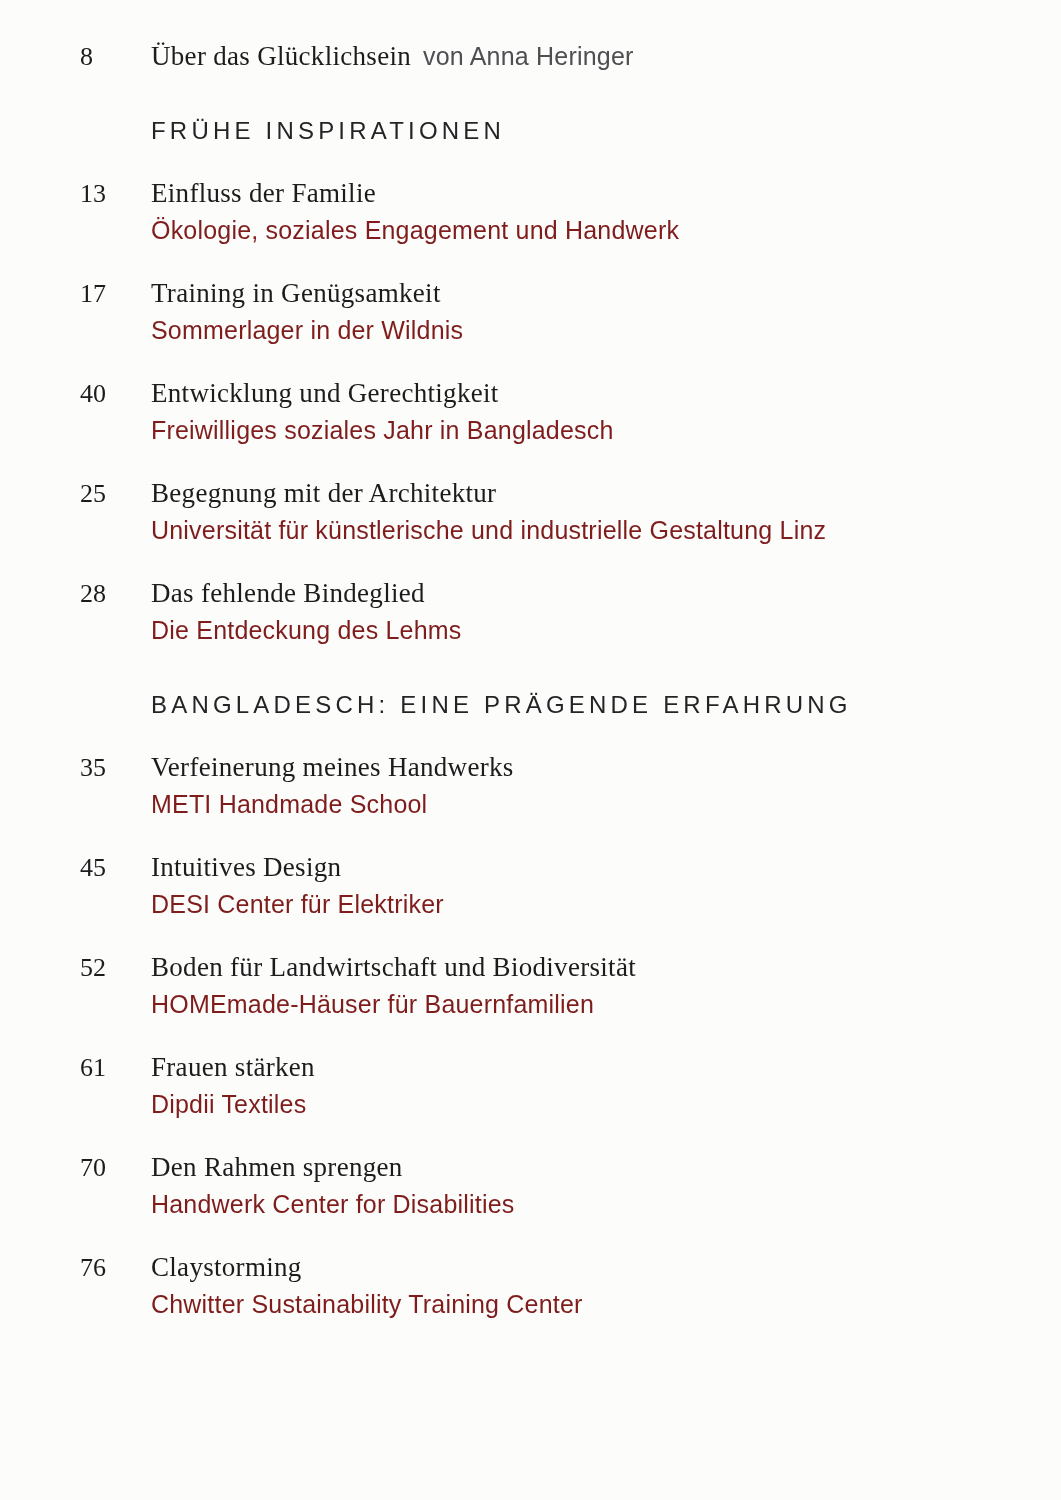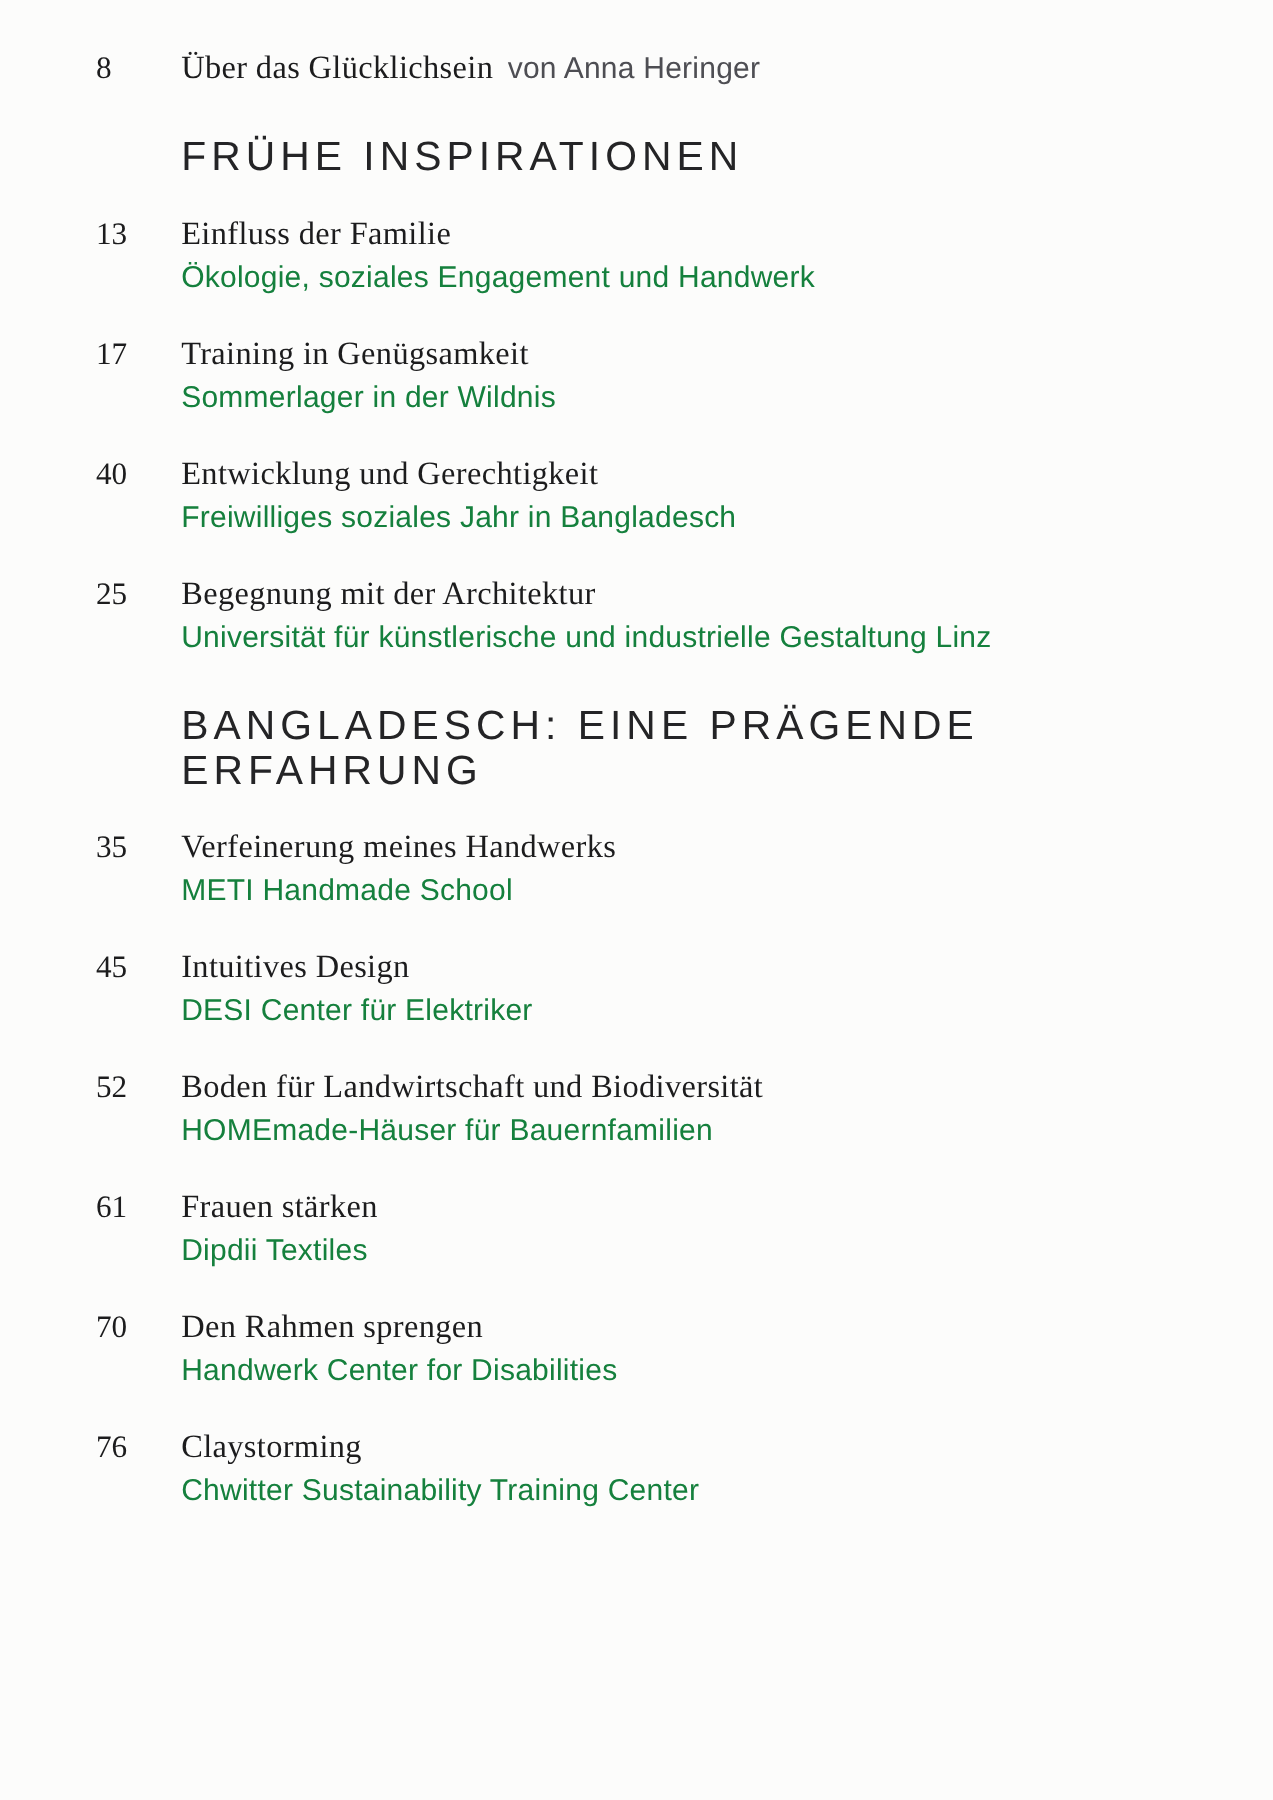--- a/index.html
+++ b/index.html
@@ -36,36 +36,36 @@
     font-family: "Liberation Serif", "DejaVu Serif", serif;
     font-size: 27px;
     line-height: 37px;
     color: #1c1c1d;
     letter-spacing: 0.3px;
   }
   .entry-subtitle {
     font-family: "Liberation Sans", "DejaVu Sans", sans-serif;
     font-size: 25px;
     line-height: 37px;
-    color: #15803d;
+    color: #7f1d1d;
     letter-spacing: 0.2px;
   }
   .byline {
     font-family: "Liberation Sans", "DejaVu Sans", sans-serif;
     font-size: 25px;
     color: #4e4e53;
     letter-spacing: 0.2px;
     margin-left: 12px;
   }
   .section-heading-row {
     margin: 37px 0 26px 0;
   }
   .section-heading {
     font-family: "Liberation Sans", "DejaVu Sans", sans-serif;
-    font-size: 34px;
+    font-size: 24px;
     line-height: 37px;
     letter-spacing: 4.2px;
     color: #242426;
   }
 </style>
 </head>
 <body>
 
 <div class="page">
 
@@ -106,20 +106,27 @@
   </div>
 
   <div class="row entry">
     <span class="num-col">25</span>
     <div>
       <div class="entry-title">Begegnung mit der Architektur</div>
       <div class="entry-subtitle">Universität für künstlerische und industrielle Gestaltung Linz</div>
     </div>
   </div>
 
+  <div class="row entry">
+    <span class="num-col">28</span>
+    <div>
+      <div class="entry-title">Das fehlende Bindeglied</div>
+      <div class="entry-subtitle">Die Entdeckung des Lehms</div>
+    </div>
+  </div>
 
   <div class="row section-heading-row">
     <span class="num-col"></span>
     <div class="section-heading">BANGLADESCH: EINE PRÄGENDE ERFAHRUNG</div>
   </div>
 
   <div class="row entry">
     <span class="num-col">35</span>
     <div>
       <div class="entry-title">Verfeinerung meines Handwerks</div>

